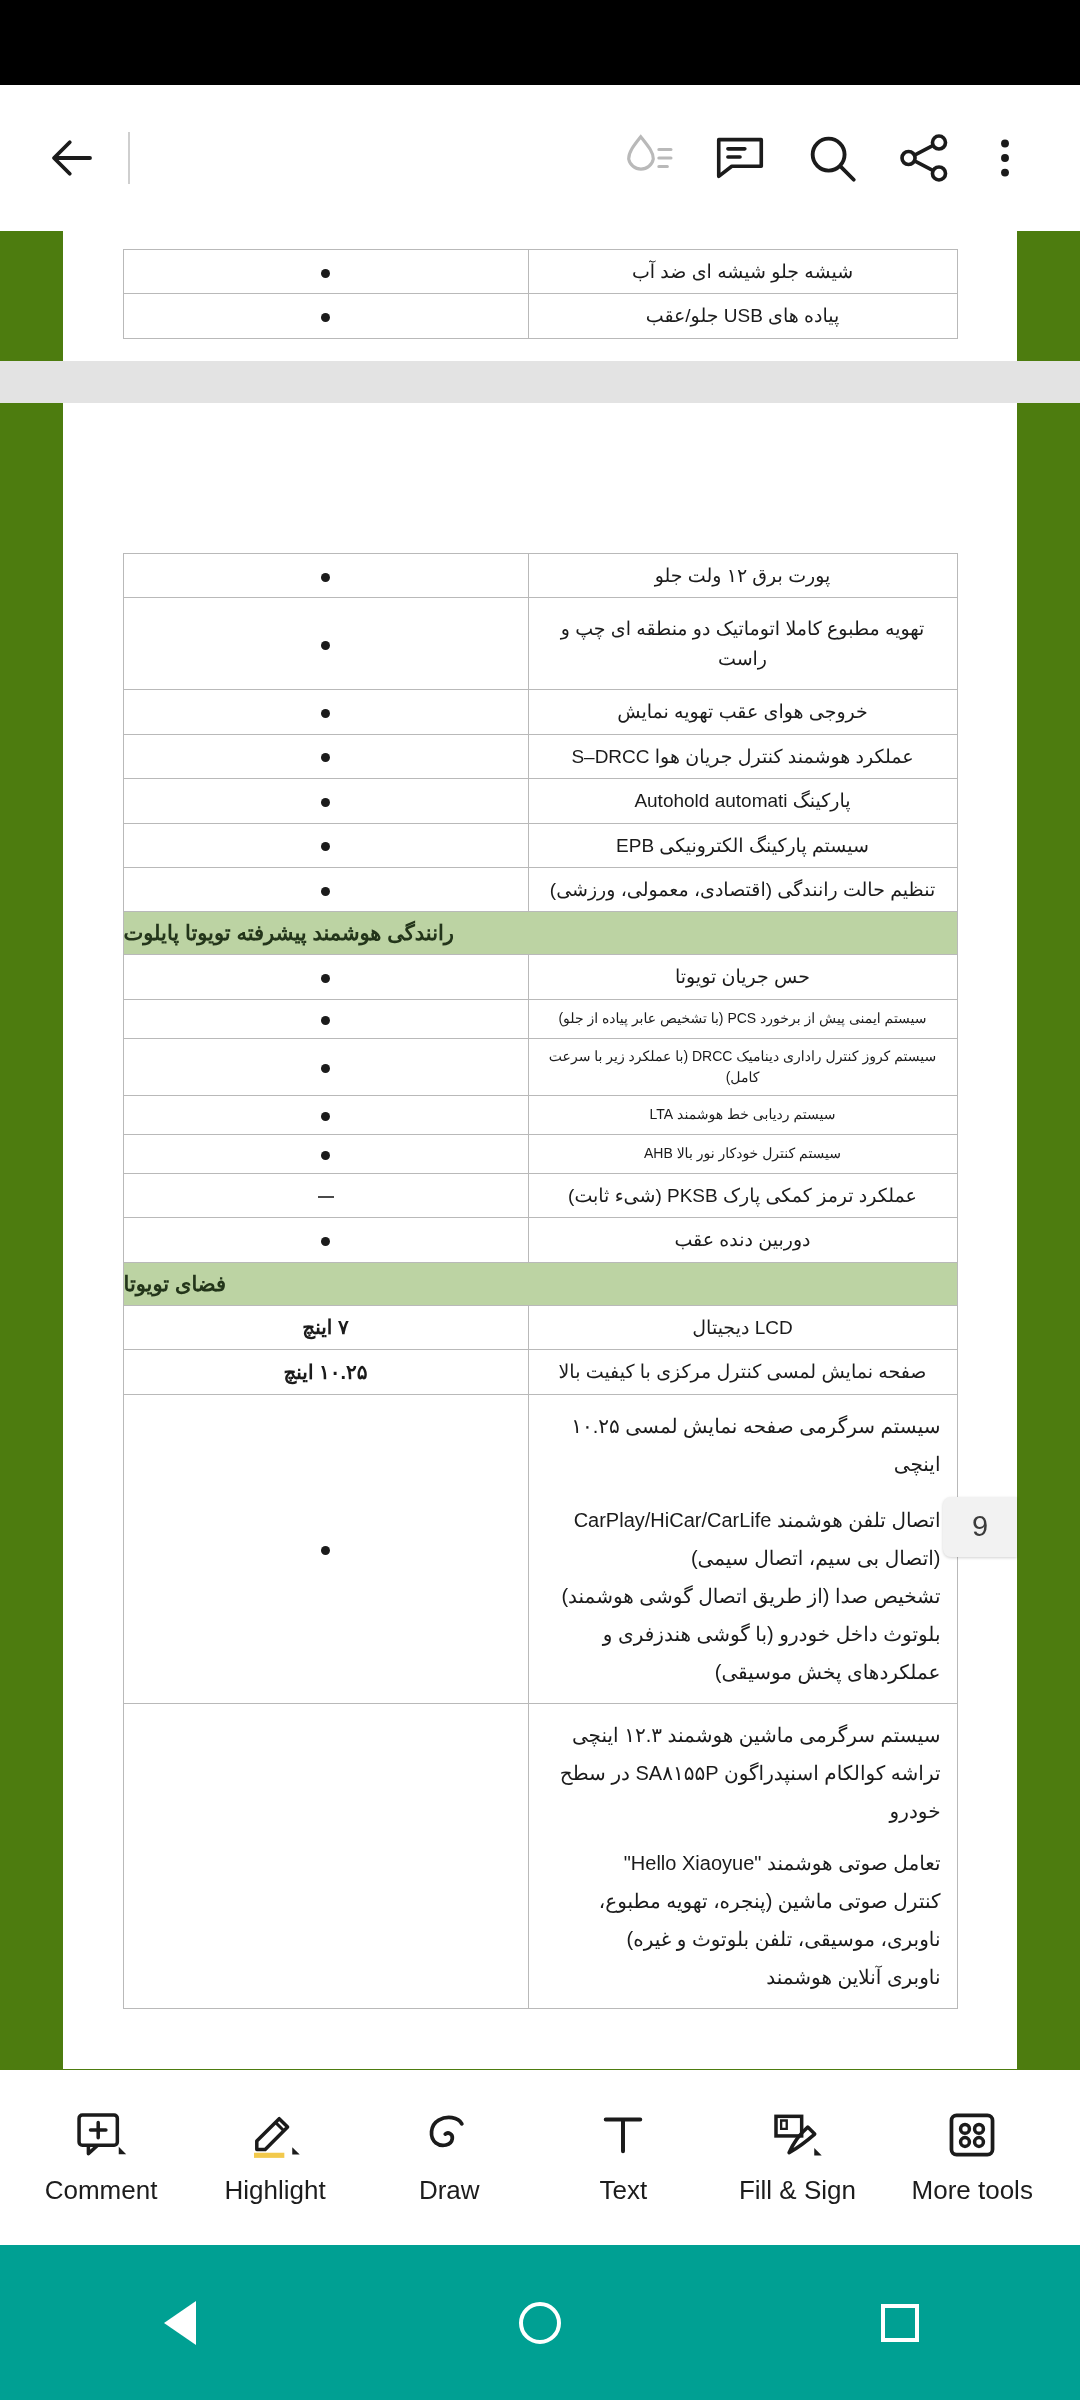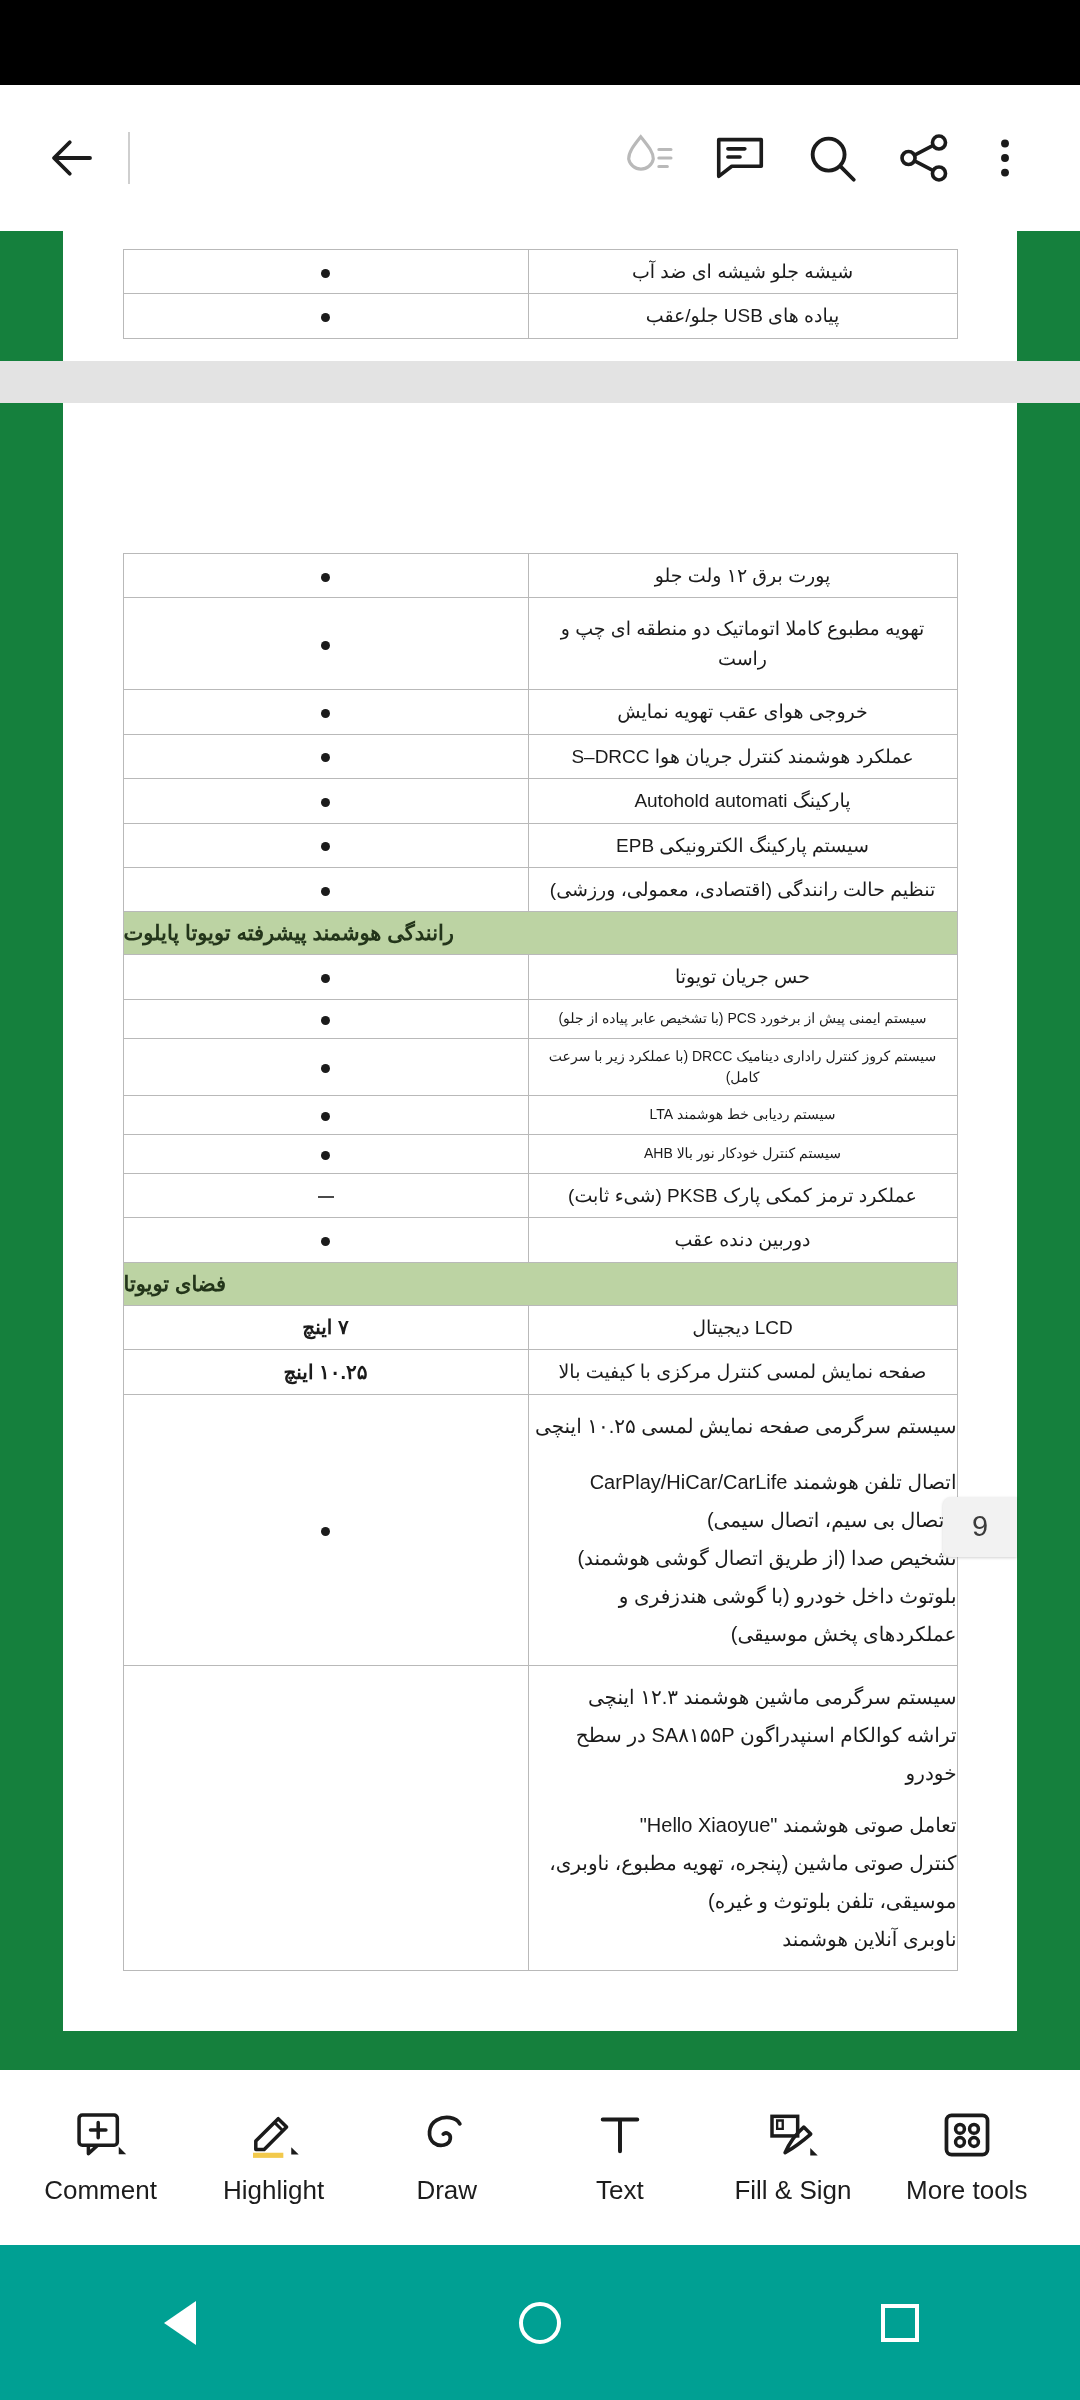--- a/index.html
+++ b/index.html
@@ -56,21 +56,21 @@
     width: 92px;
     height: 92px;
     display: flex;
     align-items: center;
     justify-content: center;
   }
   .appbar .tool.menu { width: 70px; }
   
   .docarea {
     flex: 1 1 auto;
-    background: #15803d;
+    background: #4d7c0f;
     position: relative;
     overflow: hidden;
   }
   .page {
     background: #ffffff;
     margin: 0 auto;
     width: 954px;
     position: relative;
     box-sizing: border-box;
   }
@@ -122,21 +122,21 @@
     background: #bcd3a3;
     text-align: left;
     font-size: 21px;
     font-weight: bold;
     color: #23351a;
     padding: 9px 0;
   }
   td.small { font-size: 14px; line-height: 1.5; }
   td.multi {
     text-align: right;
-    padding: 12px 0;
+    padding: 12px 16px;
     line-height: 1.9;
     font-size: 20px;
   }
   .page-number {
     position: absolute;
     right: 0;
     top: 1094px;
     width: 74px;
     height: 60px;
     background: #f2f2f2;
@@ -148,21 +148,21 @@
     color: #3b3b3b;
     box-shadow: 0 1px 3px rgba(0,0,0,0.18);
   }
   
   .bottombar {
     flex: 0 0 175px;
     background: #ffffff;
     display: flex;
     align-items: center;
     justify-content: space-around;
-    padding: 0 26px 6px 14px;
+    padding: 0 20px 6px 14px;
     box-sizing: border-box;
   }
   .btool {
     display: flex;
     flex-direction: column;
     align-items: center;
     justify-content: center;
     gap: 12px;
     min-width: 120px;
   }

